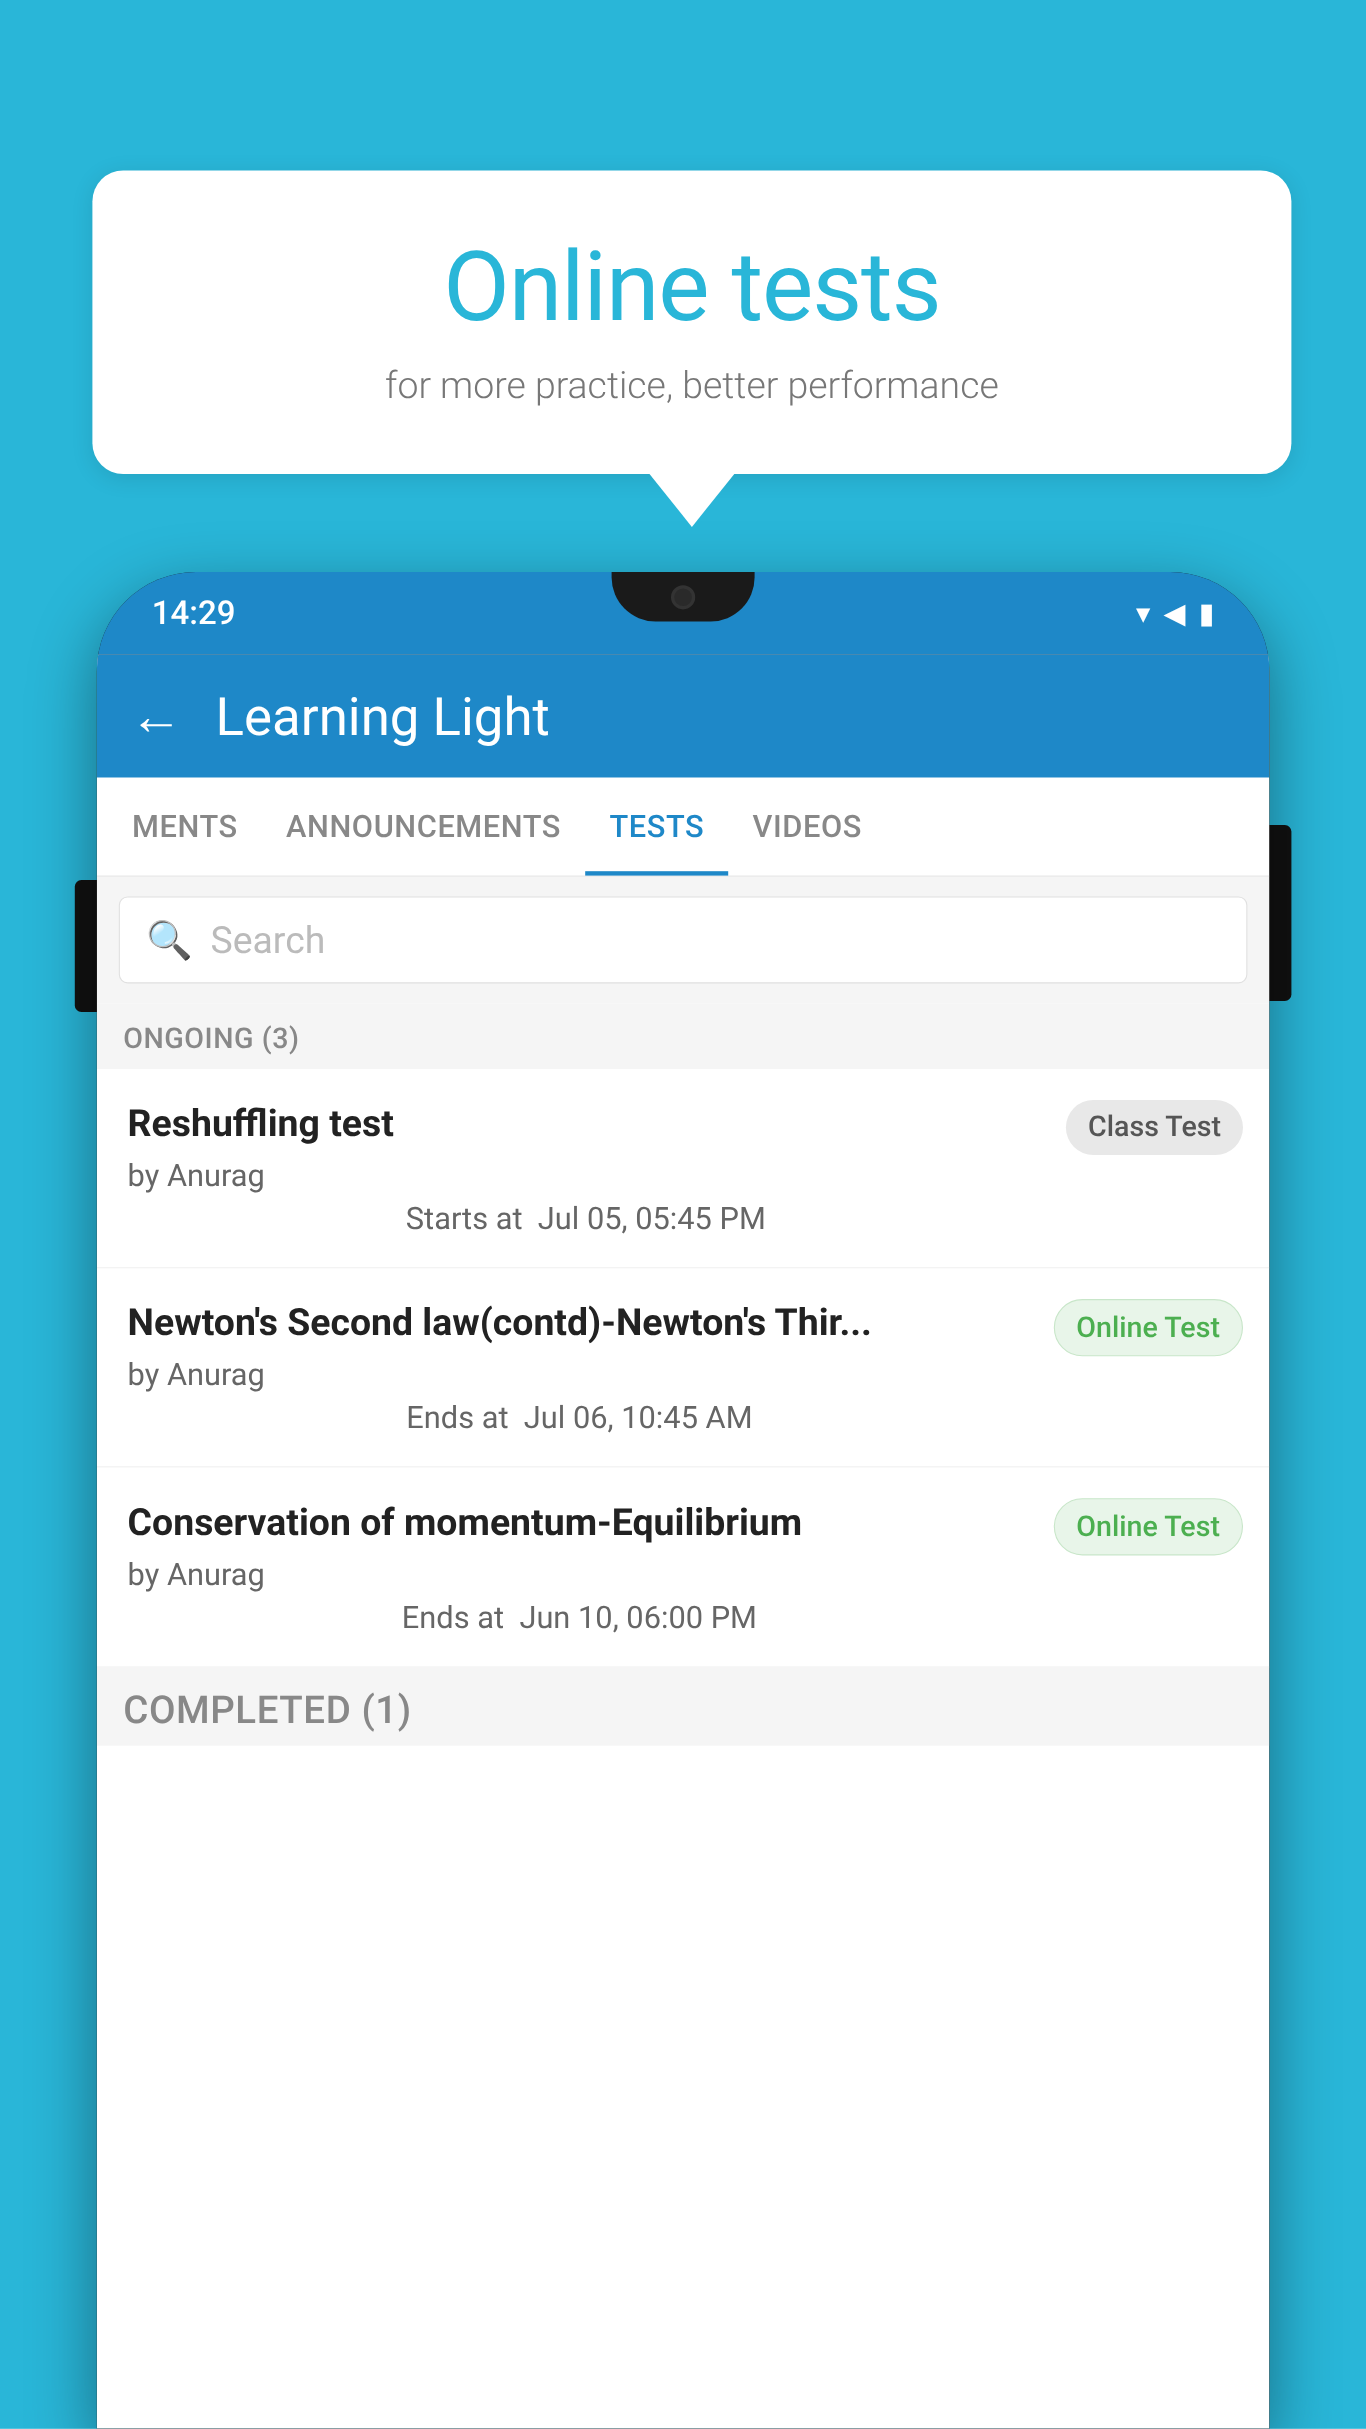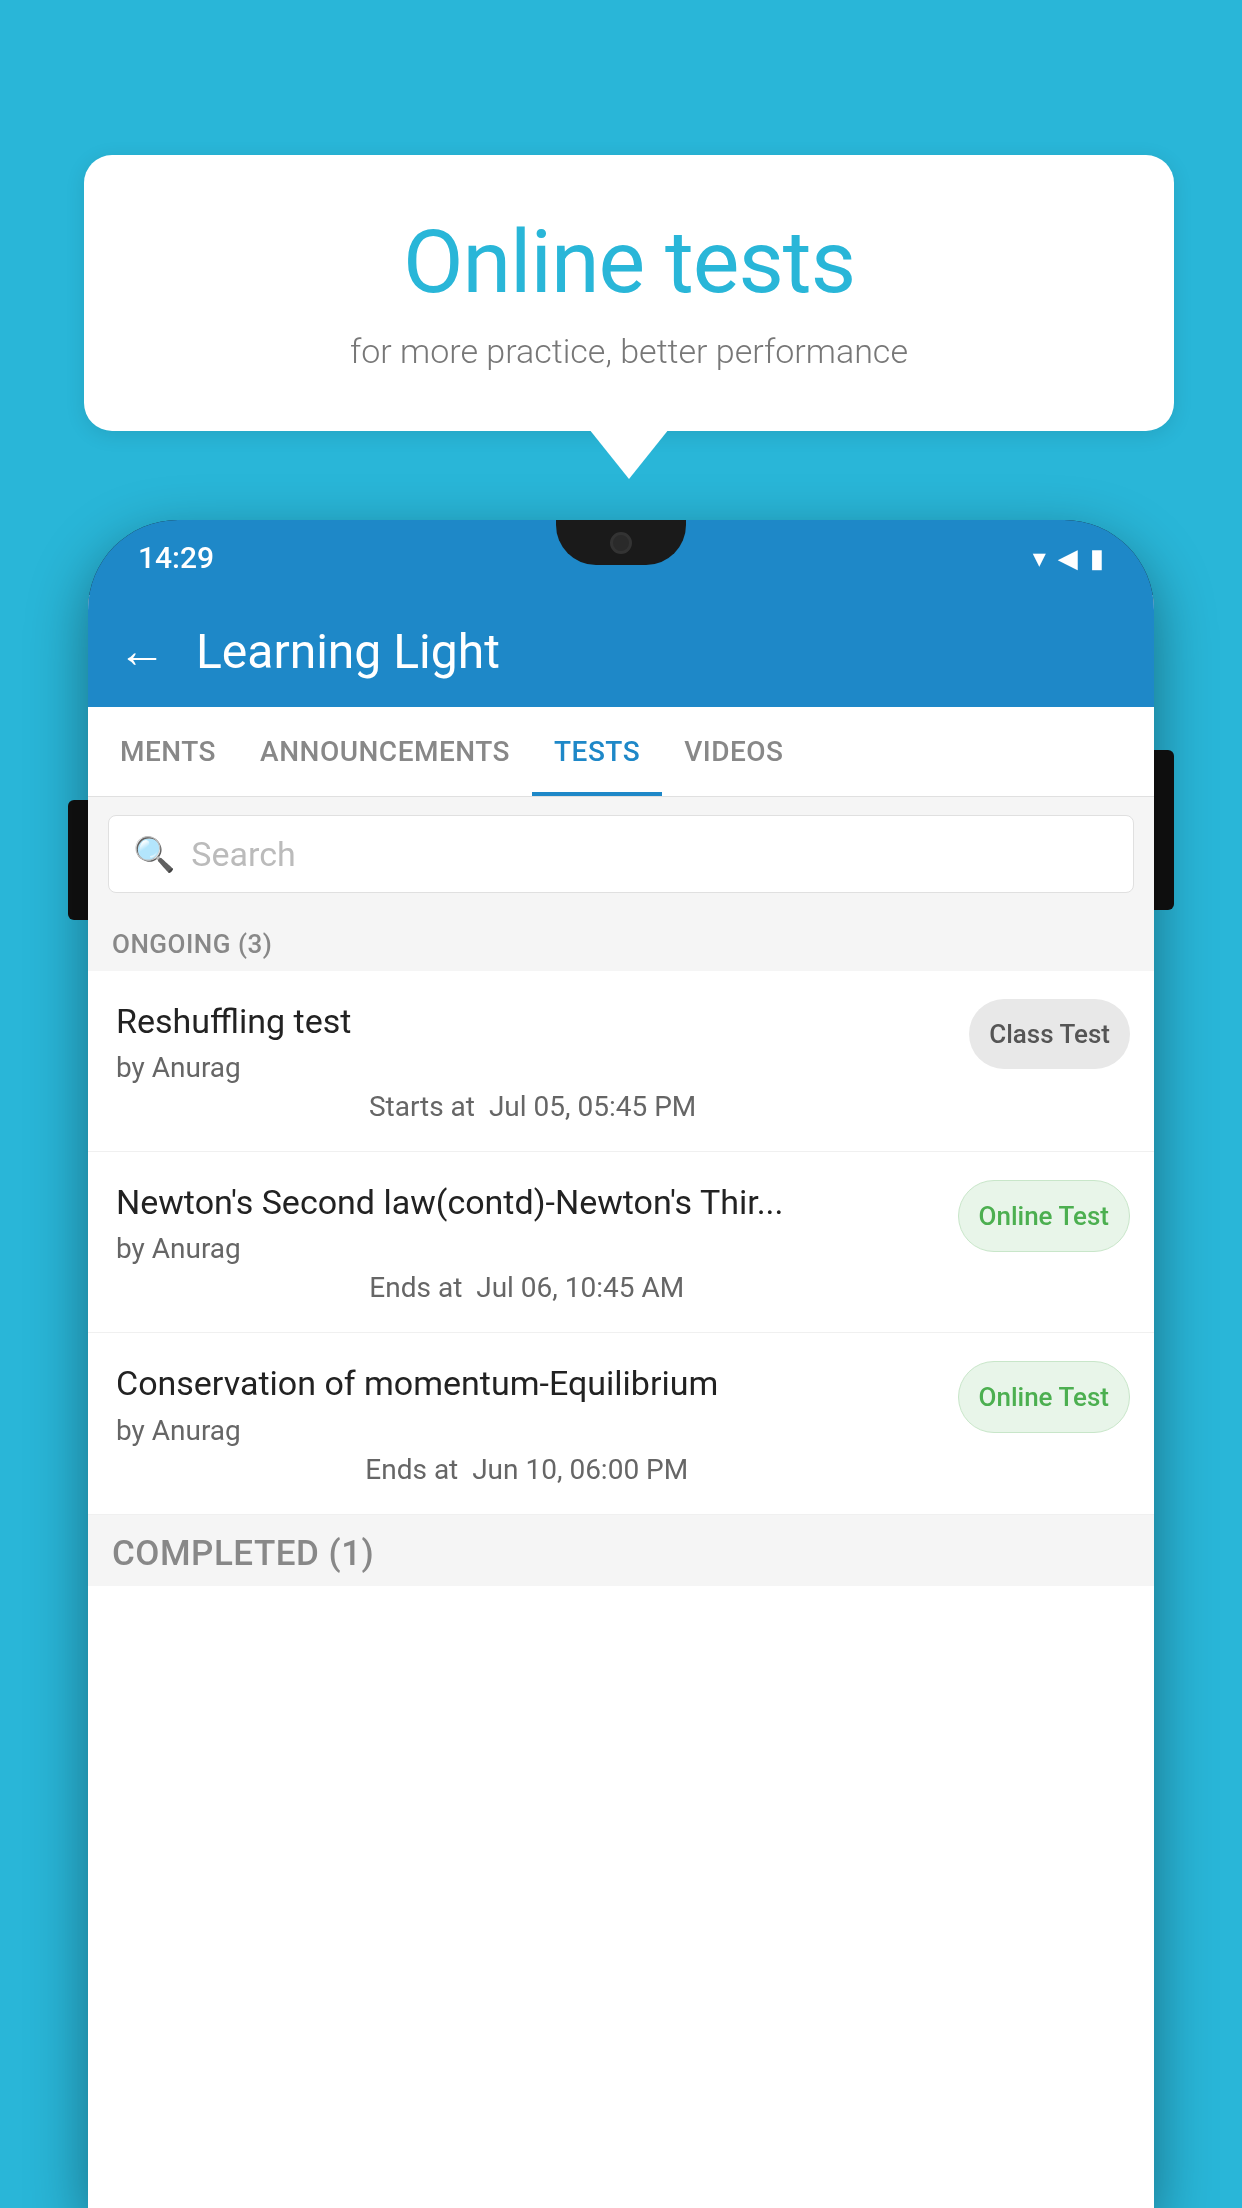--- a/index.html
+++ b/index.html
@@ -233,41 +233,41 @@
       justify-content: space-between;
     }
 
     .test-info {
       flex: 1;
       padding-right: 20px;
     }
 
     .test-name {
       font-size: 34px;
-      font-weight: 400;
+      font-weight: 700;
       color: #222;
       margin-bottom: 8px;
       line-height: 1.3;
     }
 
     .test-author {
       font-size: 28px;
       color: #666;
       margin-bottom: 6px;
     }
 
     .test-date {
       font-size: 28px;
       color: #666;
       text-align: center;
     }
 
     .test-badge {
       min-width: 150px;
-      padding: 20px 20px;
+      padding: 10px 20px;
       border-radius: 40px;
       font-size: 26px;
       text-align: center;
       font-weight: 500;
       white-space: nowrap;
       flex-shrink: 0;
     }
 
     .badge-class {
       background: #e8e8e8;

